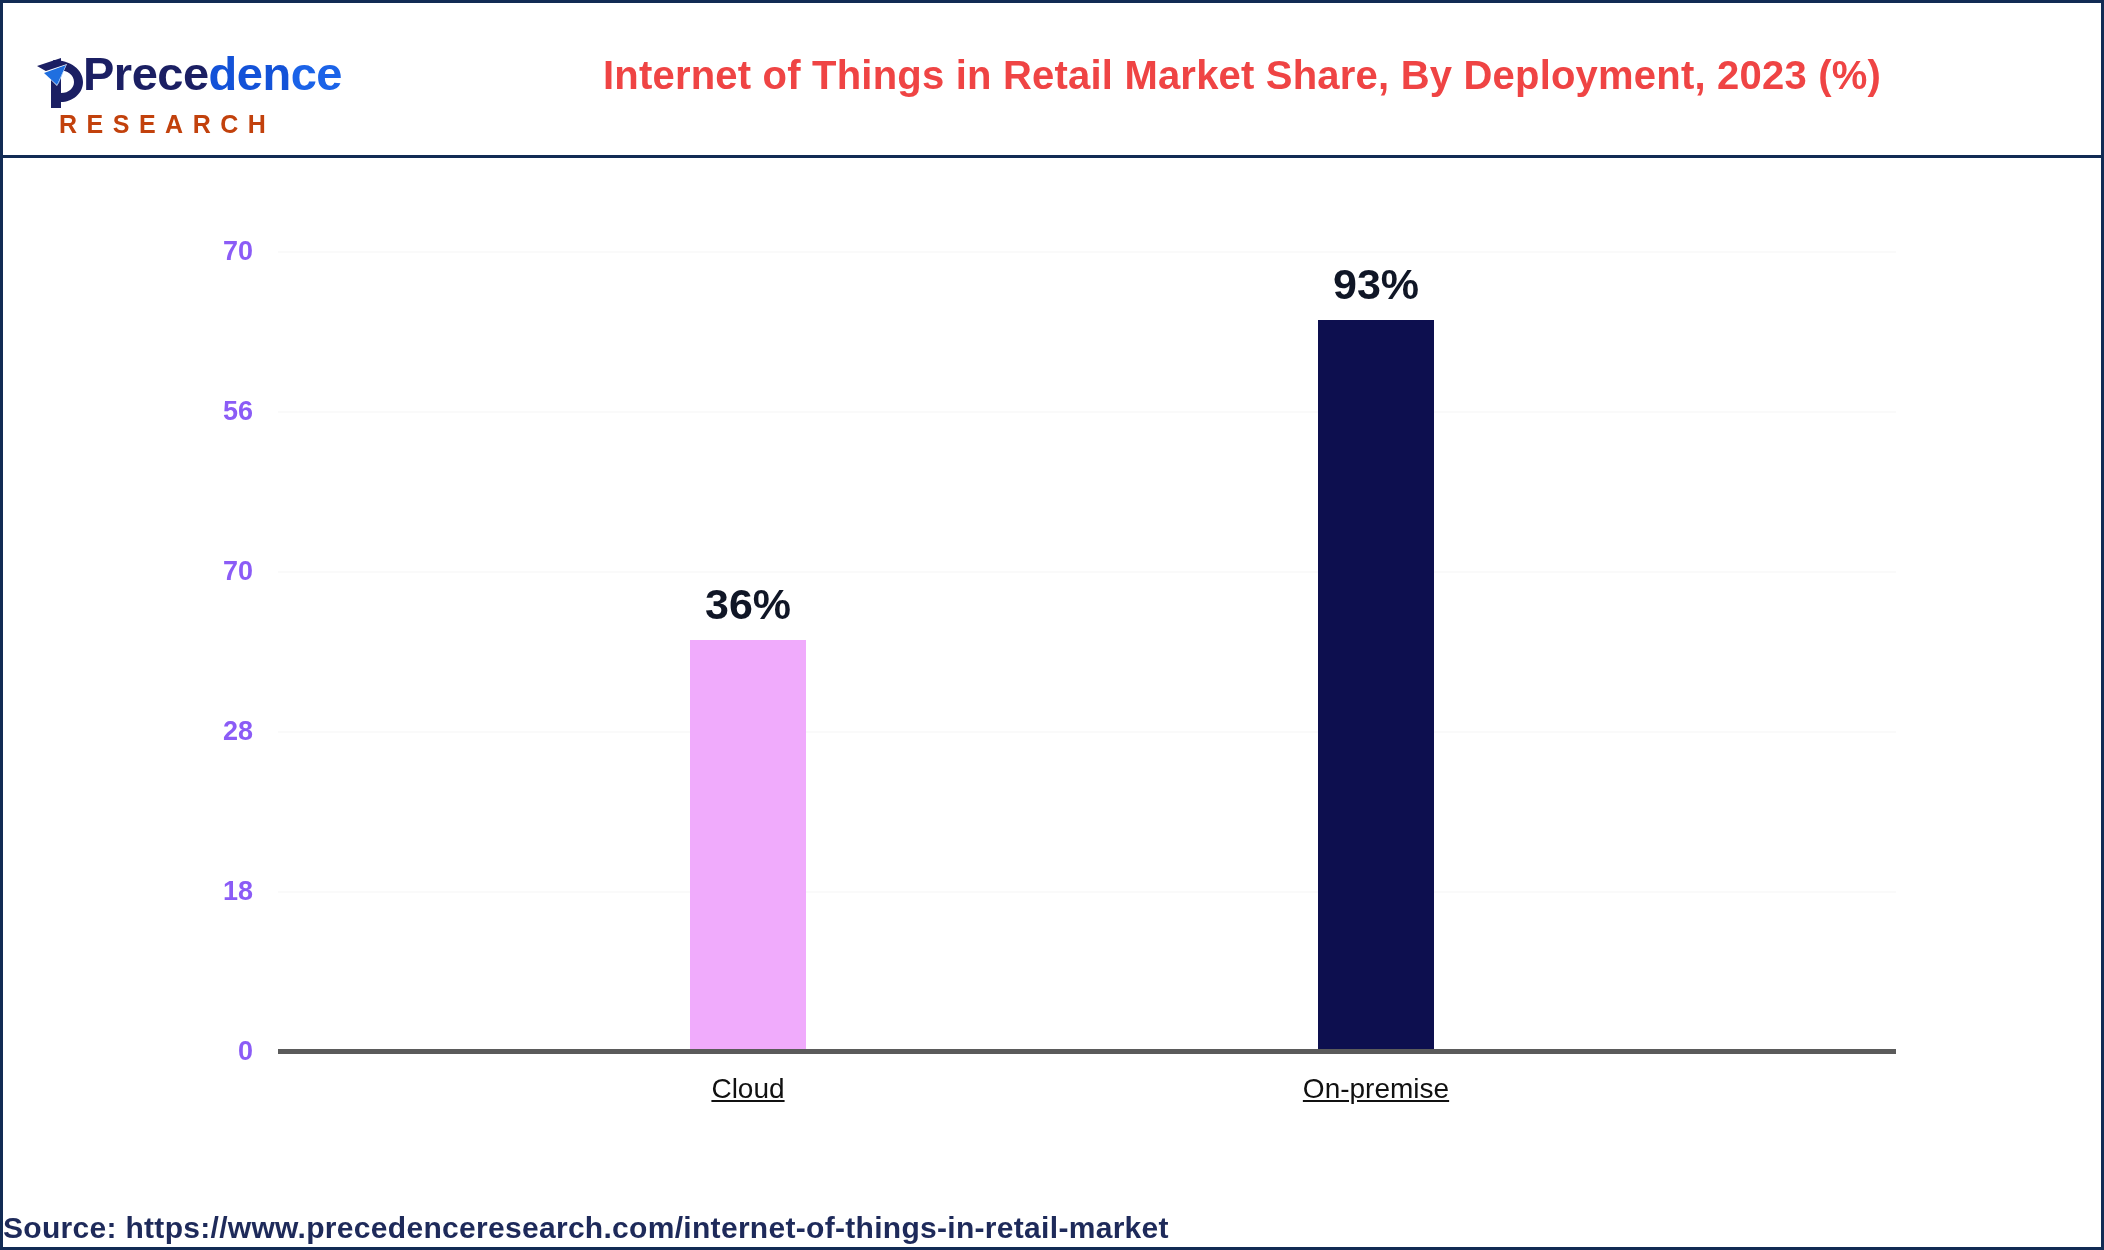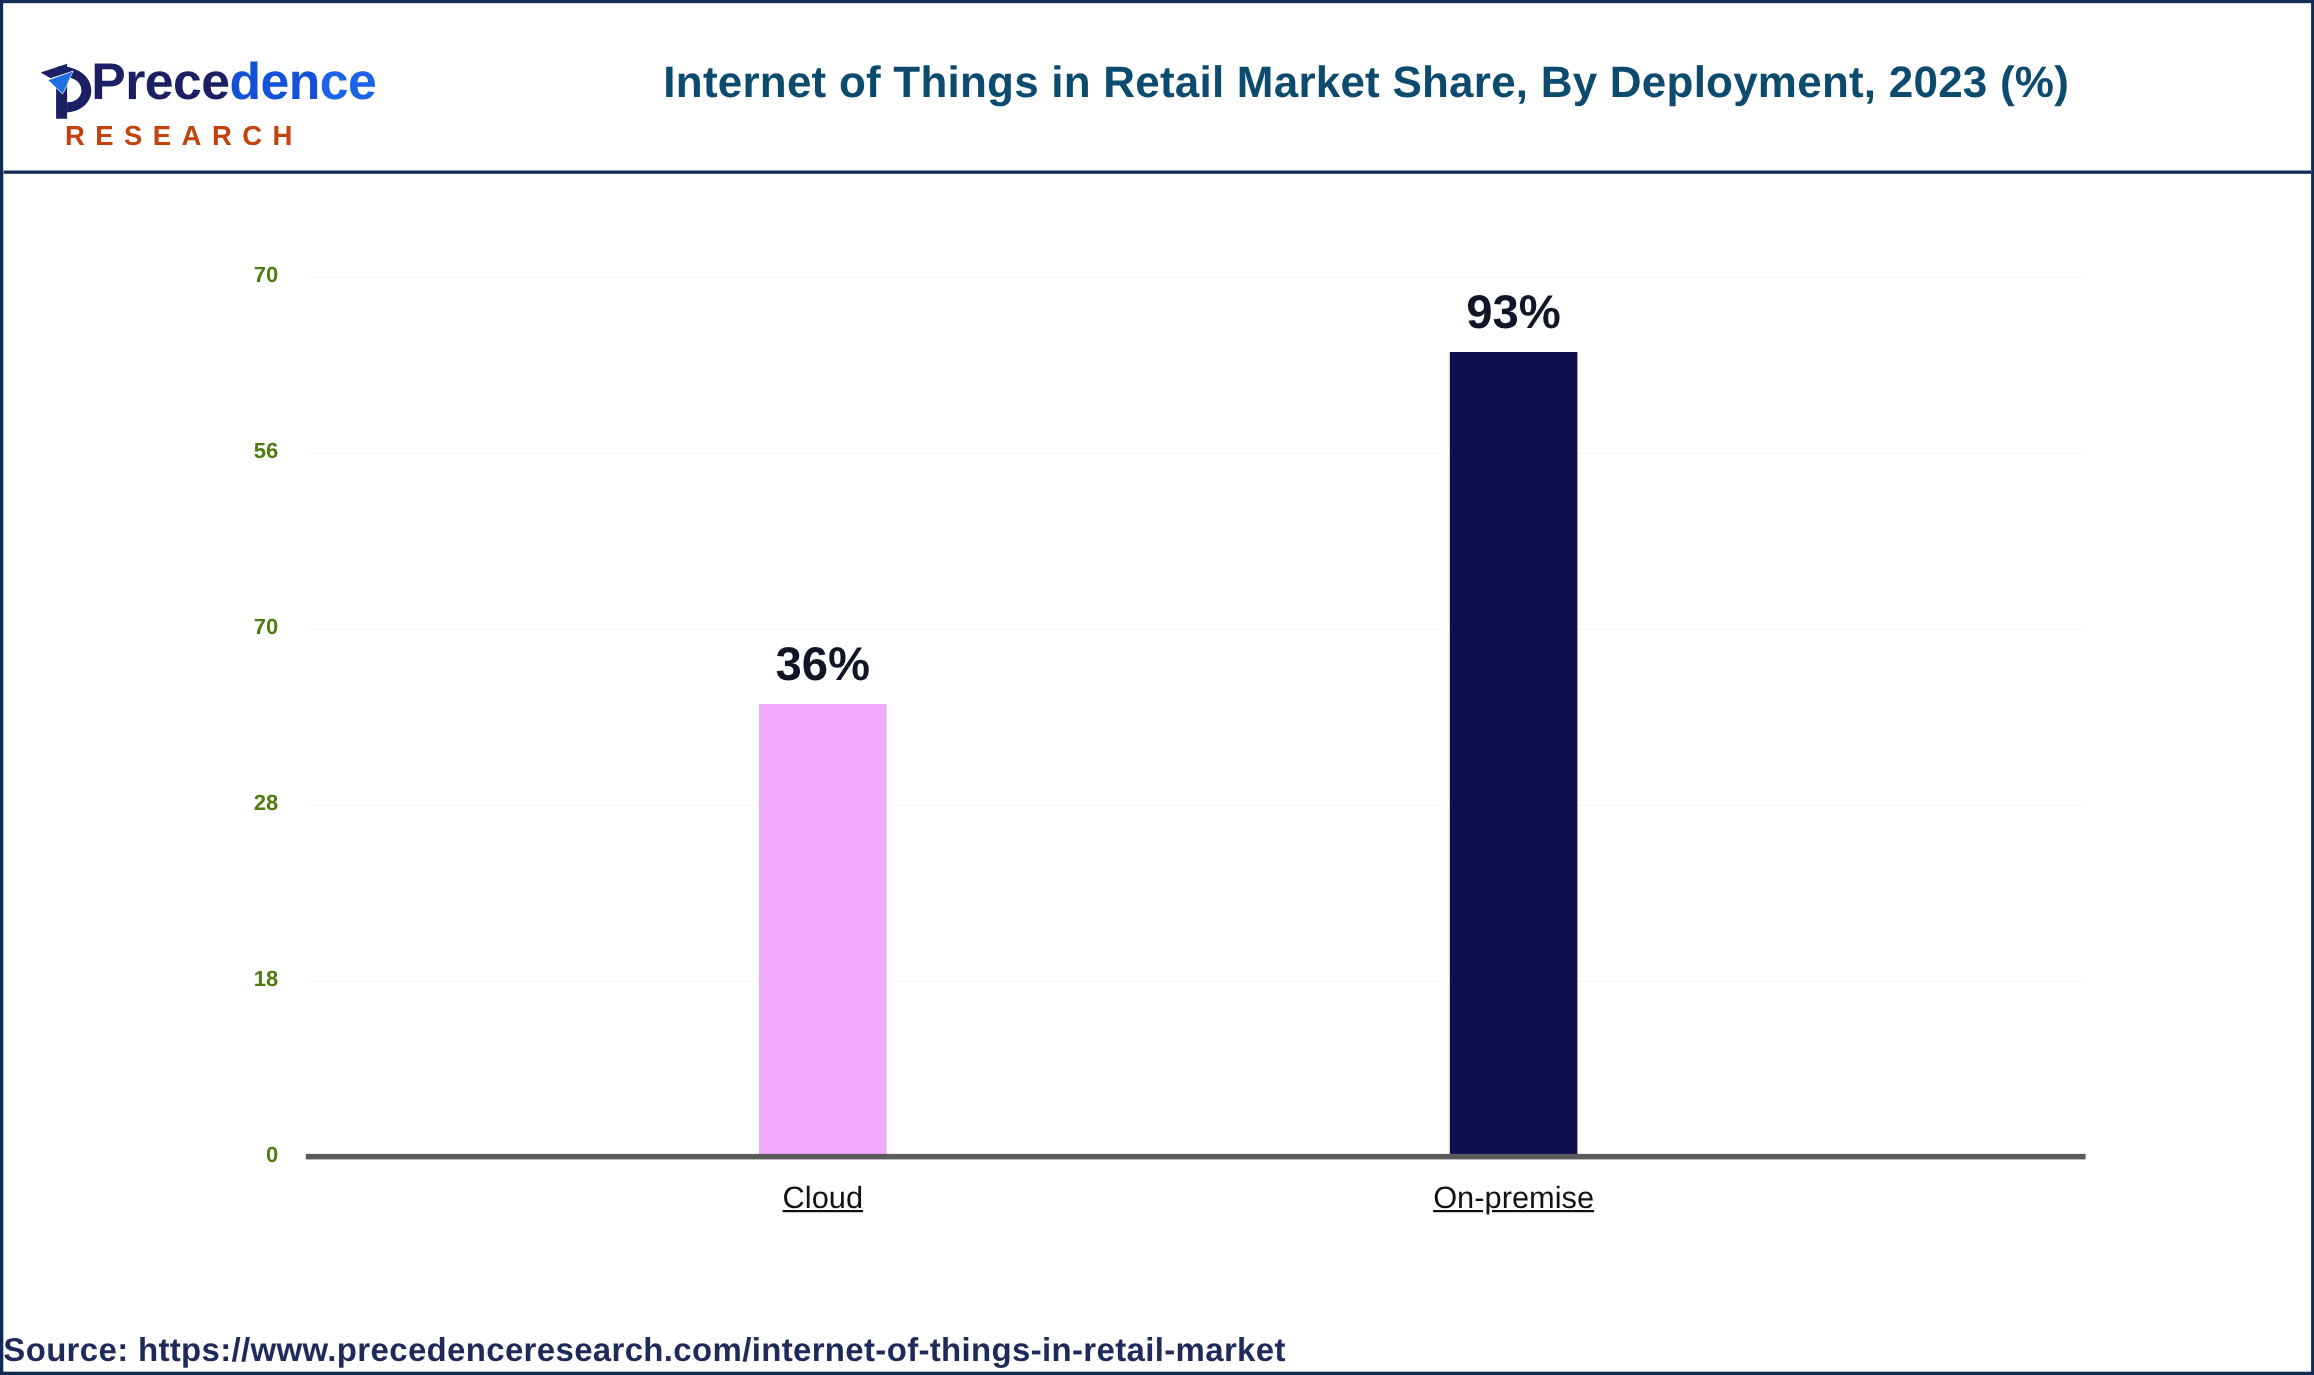--- a/index.html
+++ b/index.html
@@ -70,21 +70,21 @@
   }
 
   #chart-title {
     position: absolute;
     left: 420px;
     right: 40px;
     top: 50px;
     text-align: center;
     font-size: 40px;
     font-weight: 700;
-    color: #0c4a6e;
+    color: #ef4444;
     white-space: nowrap;
     letter-spacing: 0.2px;
   }
 
   
   #plot-wrap {
     position: absolute;
     left: 0;
     top: 155px;
     width: 100%;
@@ -115,23 +115,23 @@
     top: 891px;
     height: 5px;
     background: #5b5b5b;
   }
 
   .ytick {
     position: absolute;
     right: 0;
     width: 150px;
     text-align: right;
-    font-size: 20px;
-    font-weight: 700;
-    color: #4d7c0f;
+    font-size: 27px;
+    font-weight: 700;
+    color: #8b5cf6;
     transform: translateY(-50%);
   }
   #ytick-layer {
     position: absolute;
     left: 85px;
     top: 93px;
     width: 165px;
     height: 800px;
   }
 

